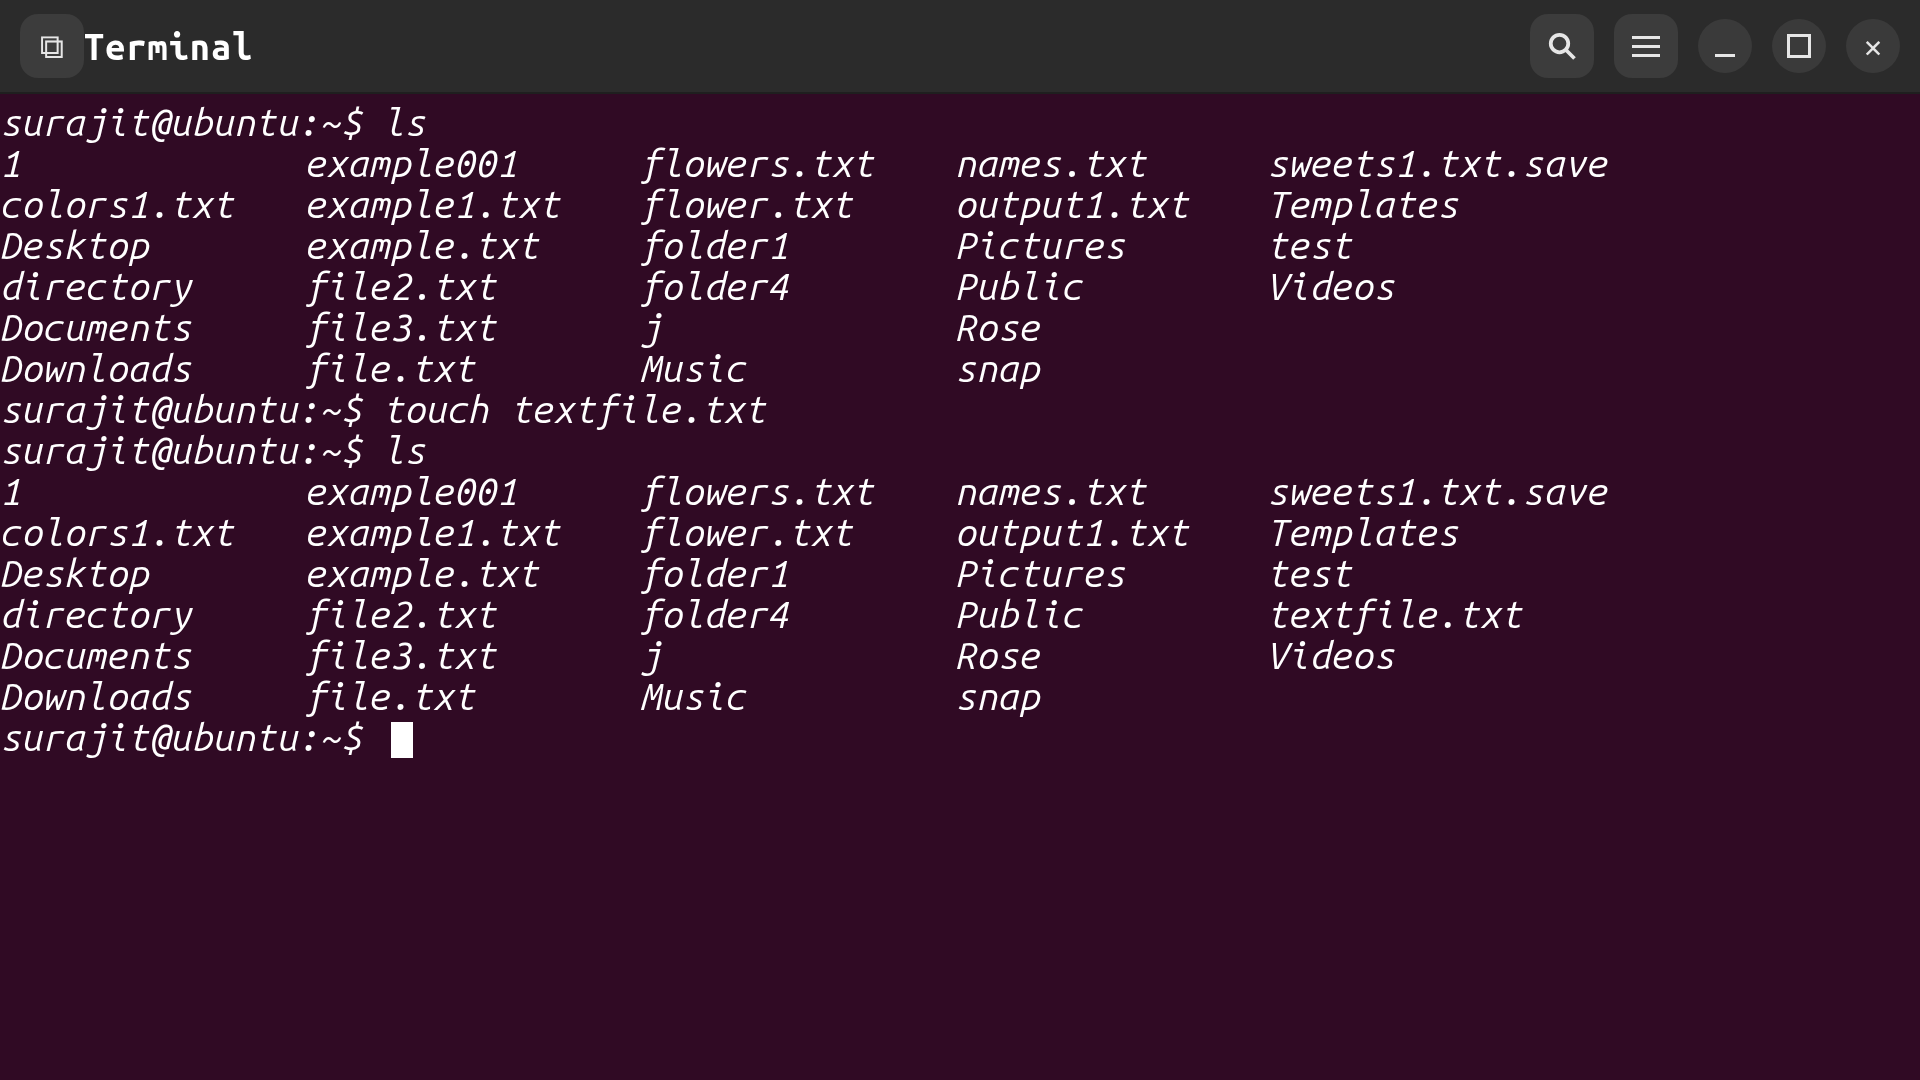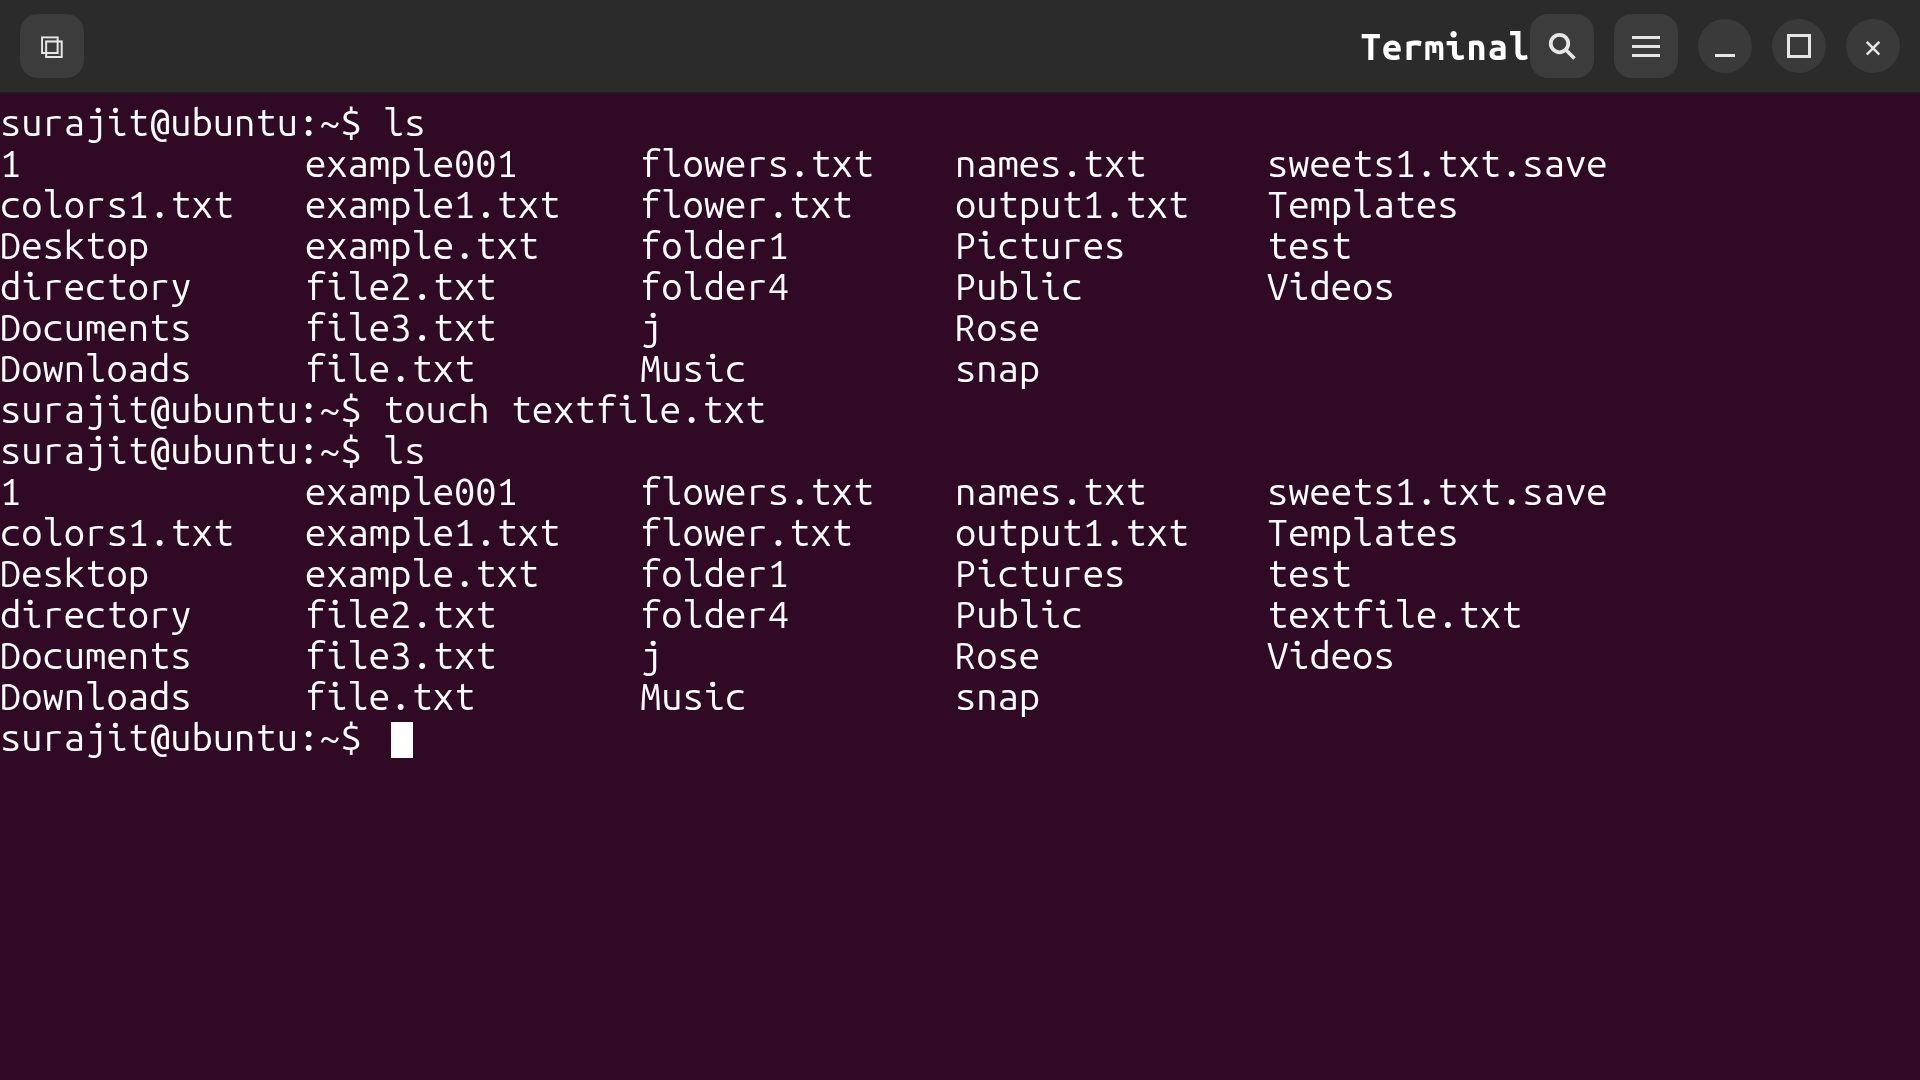--- a/index.html
+++ b/index.html
@@ -25,21 +25,21 @@
     box-sizing: border-box;
   }
   .titlebar .left,
   .titlebar .right {
     display: flex;
     align-items: center;
     gap: 20px;
   }
   .titlebar .center {
     flex: 1;
-    text-align: right;
+    text-align: left;
   }
   .title-text {
     color: #ffffff;
     font-weight: bold;
     font-size: 36px;
     letter-spacing: 1px;
   }
 
   .tb-btn {
     width: 64px;
@@ -70,20 +70,21 @@
   
   .newtab-glyph { font-size:34px; line-height:1; color:#e6e6e6; font-family: monospace;}
 
   
   .termbody {
     padding: 8px 0 0 0;
     font-size: 38px;
     line-height: 41px;
     white-space: pre;
     color: #ffffff;
+    font-style: italic;
   }
 
   .prompt { color: #ffffff; }
   .cmd    { color: #ffffff; }
 
   .ls-block {
     display: grid;
     grid-template-columns: 305px 335px 315px 312px auto;
   }
   .ls-block span {

